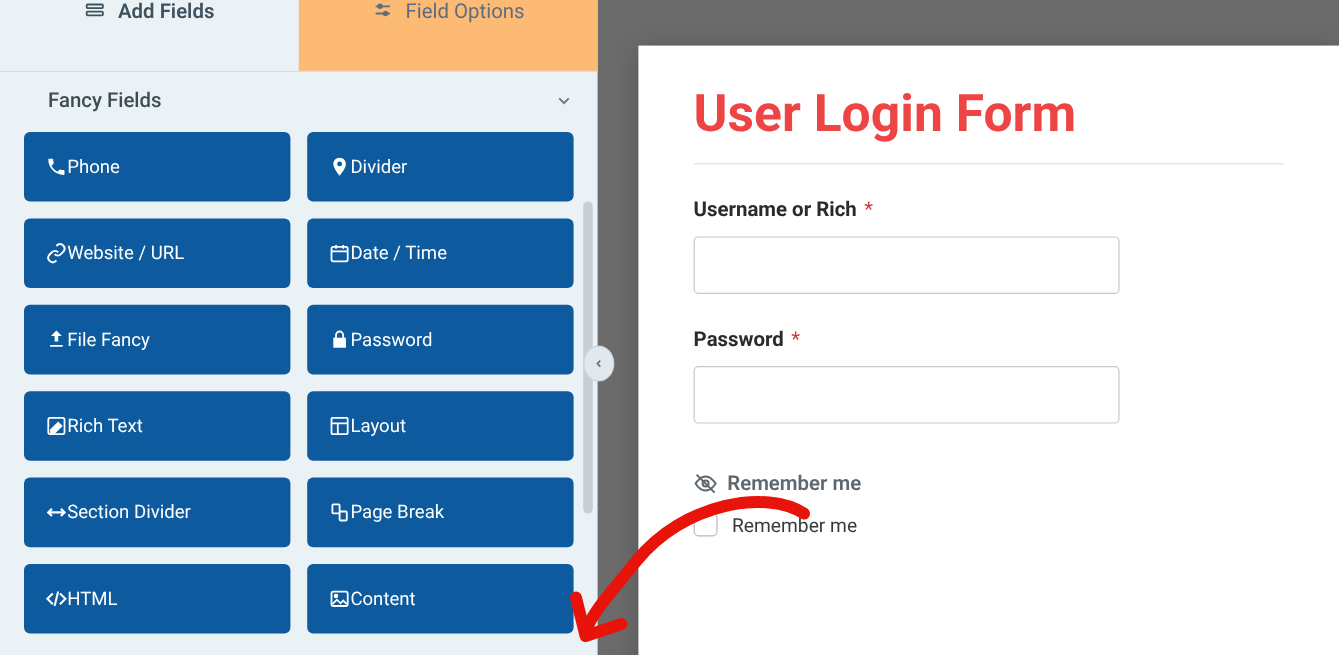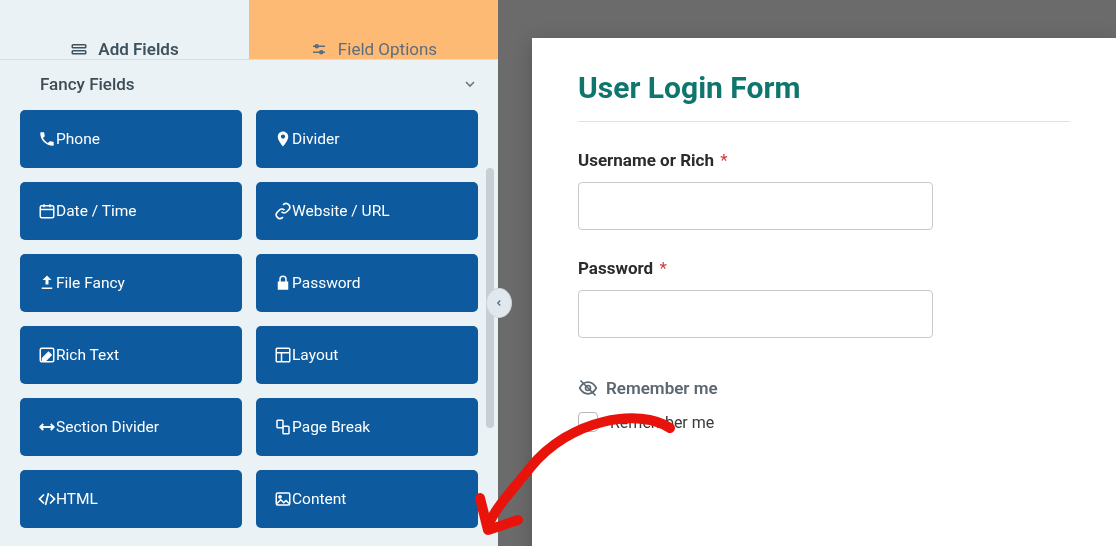--- a/index.html
+++ b/index.html
@@ -2,21 +2,21 @@
 <html><head>
 <meta charset="utf-8">
 <style>
   * { box-sizing: border-box; margin: 0; padding: 0; font-family: -apple-system, BlinkMacSystemFont, "Segoe UI", Roboto, Arial, sans-serif; }
   body { width: 1116px; height: 546px; overflow: hidden; background: #6b6b6b; }
   .app { display: flex; width: 100%; height: 100%; }
 
   
   .left-panel { width: 498px; height: 100%; background: #ebf2f6; display: flex; flex-direction: column; position: relative; }
   .tabs { display: flex; height: 60px; border-bottom: 1px solid #d6dde4; }
-  .tab { flex: 1; display: flex; align-items: flex-end; justify-content: center; gap: 10px; cursor: pointer; font-size: 17px; color: #5c6d7e; }
+  .tab { flex: 1; display: flex; align-items: flex-start; justify-content: center; gap: 10px; cursor: pointer; font-size: 17px; color: #5c6d7e; }
   .tab.active { background: #ebf2f6; color: #3f525e; font-weight: 600; }
   .tab.inactive { background: #fdba74; }
   .tab svg { width: 18px; height: 18px; }
 
   .section-header { display: flex; align-items: center; justify-content: space-between; padding: 14px 20px 4px 20px; }
   .section-header .title { font-size: 17px; color: #3d4c56; font-weight: 500; margin-left: 20px; }
   .section-header .chevron { width: 16px; height: 16px; color: #6b7a86; }
 
   .fields-wrap { position: relative; flex: 1; overflow: hidden; }
   .fields-grid { display: grid; grid-template-columns: 1fr 1fr; gap: 14px; padding: 12px 20px; }
@@ -25,21 +25,21 @@
   .field-btn .ico { display: inline-flex; align-items: center; justify-content: center; }
 
   
   .fake-scrollbar { position: absolute; right: 4px; top: 70px; width: 8px; height: 260px; background: #c7ced5; border-radius: 4px; }
   .collapse-toggle { position: absolute; right: -14px; top: 288px; width: 26px; height: 30px; background: #e1e9ef; border: 1px solid #cbd4dc; border-radius: 50%; display: flex; align-items: center; justify-content: center; z-index: 30; color: #5c6d7e; cursor: pointer; }
   .collapse-toggle svg { width: 10px; height: 10px; }
 
   
   .right-preview { flex: 1; height: 100%; padding: 38px 0 0 34px; position: relative; }
   .form-card { background: #fff; width: 584px; min-height: 560px; padding: 32px 46px; box-shadow: 0 4px 20px rgba(0,0,0,0.2); }
-  .form-title { font-size: 30px; font-weight: 700; color: #0f766e; margin-bottom: 16px; }
+  .form-title { font-size: 43px; font-weight: 700; color: #ef4444; margin-bottom: 16px; }
   .title-divider { border: none; border-top: 1px solid #e1e1e1; margin-bottom: 28px; }
   .form-field { margin-bottom: 28px; }
   .field-label { font-size: 17px; font-weight: 700; color: #2b2b2b; margin-bottom: 12px; display: block; }
   .req { color: #d63638; font-weight: 400; margin-left: 2px; }
   .text-input { width: 355px; height: 48px; border: 1px solid #c9c9c9; border-radius: 4px; padding: 0 12px; font-size: 16px; }
   .remember-header { font-size: 17px; color: #5d6770; font-weight: 600; display: flex; align-items: center; gap: 8px; margin-top: 40px; margin-bottom: 14px; }
   .remember-header svg { width: 20px; height: 20px; }
   .checkbox-row { display: flex; align-items: center; gap: 12px; font-size: 16px; color: #3a3a3a; }
   .fake-checkbox { width: 20px; height: 20px; border: 1px solid #b5bbc1; border-radius: 4px; background: #fff; }
 
@@ -95,38 +95,38 @@
           <span class="ico">
               <svg viewBox="0 0 24 24" fill="currentColor">
                 <path d="M12 2C8.1 2 5 5.1 5 9c0 5.2 7 13 7 13s7-7.8 7-13c0-3.9-3.1-7-7-7zm0 9.5A2.5 2.5 0 1 1 12 6a2.5 2.5 0 0 1 0 5.5z"></path>
               </svg>
             </span>
           <span>Divider</span>
         </div>
 
         <div class="field-btn">
           <span class="ico">
+              <svg viewBox="0 0 24 24" fill="none" stroke="currentColor" stroke-width="2.2">
+                <path d="M10 13a5 5 0 0 0 7 0l3-3a5 5 0 0 0-7-7l-1 1"></path>
+                <path d="M14 11a5 5 0 0 0-7 0l-3 3a5 5 0 0 0 7 7l1-1"></path>
+              </svg>
+            </span>
+          <span>Website / URL</span>
+        </div>
+
+        <div class="field-btn">
+          <span class="ico">
               <svg viewBox="0 0 24 24" fill="none" stroke="currentColor" stroke-width="2">
                 <rect x="3" y="5" width="18" height="16" rx="2"></rect>
                 <line x1="3" y1="10" x2="21" y2="10"></line>
                 <line x1="8" y1="3" x2="8" y2="7"></line>
                 <line x1="16" y1="3" x2="16" y2="7"></line>
               </svg>
             </span>
           <span>Date / Time</span>
-        </div>
-
-        <div class="field-btn">
-          <span class="ico">
-              <svg viewBox="0 0 24 24" fill="none" stroke="currentColor" stroke-width="2.2">
-                <path d="M10 13a5 5 0 0 0 7 0l3-3a5 5 0 0 0-7-7l-1 1"></path>
-                <path d="M14 11a5 5 0 0 0-7 0l-3 3a5 5 0 0 0 7 7l1-1"></path>
-              </svg>
-            </span>
-          <span>Website / URL</span>
         </div>
 
         <div class="field-btn">
           <span class="ico">
               <svg viewBox="0 0 24 24" fill="currentColor">
                 <path d="M5 20h14v-2H5v2zM12 2 6 8h4v6h4V8h4l-6-6z"></path>
               </svg>
             </span>
           <span>File Fancy</span>
         </div>

